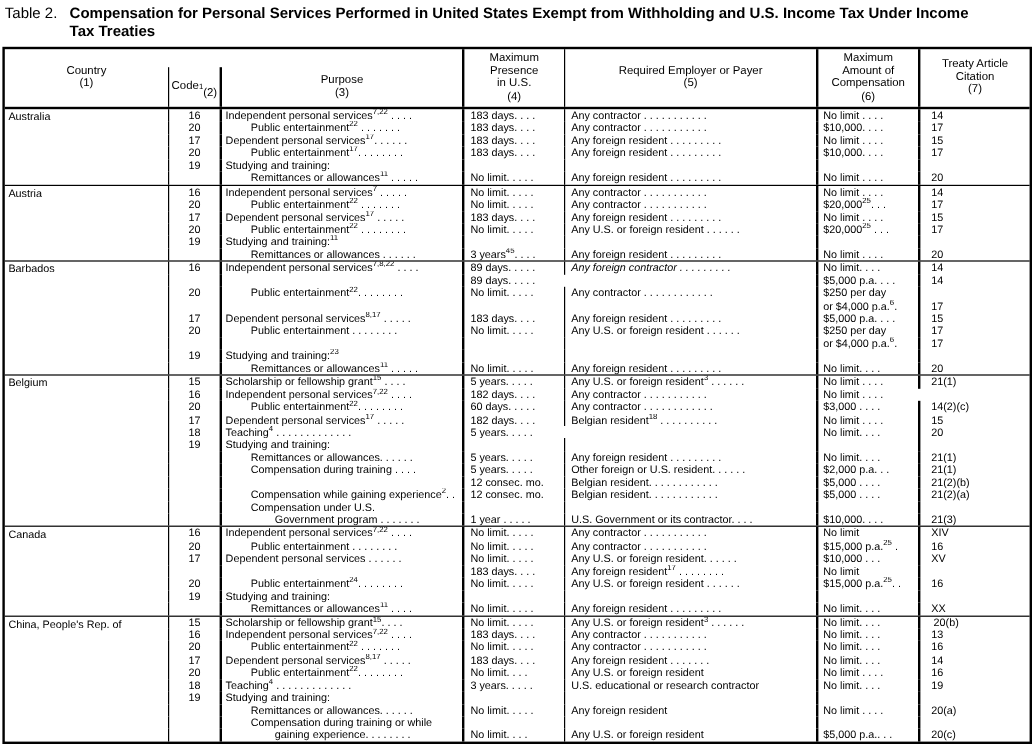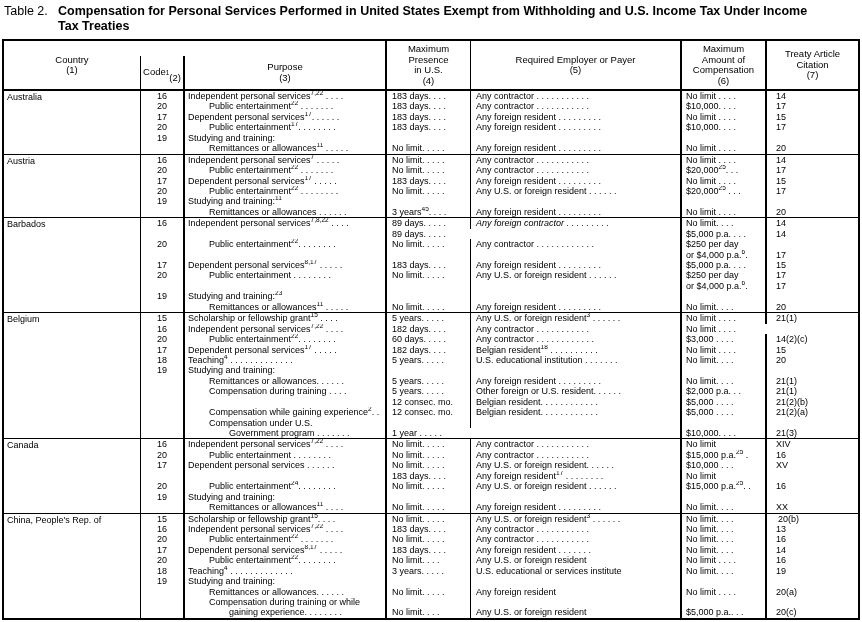--- a/index.html
+++ b/index.html
@@ -208,21 +208,20 @@
         <div class="cell citation" style="grid-area: 3 / 7;">14(2)(c)</div>
         <div class="cell code" style="grid-area: 4 / 2;">17</div>
         <div class="cell purpose i0" style="grid-area: 4 / 3;">Dependent personal services<sup>17</sup>  .  .  .  .  .</div>
         <div class="cell presence" style="grid-area: 4 / 4;">182 days.  .  .  .</div>
         <div class="cell employer" style="grid-area: 4 / 5;">Belgian resident<sup>18</sup> .  .  .  .  .  .  .  .  .  .</div>
         <div class="cell amount" style="grid-area: 4 / 6;">No limit .  .  .  .</div>
         <div class="cell citation" style="grid-area: 4 / 7;">15</div>
         <div class="cell code" style="grid-area: 5 / 2;">18</div>
         <div class="cell purpose i0" style="grid-area: 5 / 3;">Teaching<sup>4</sup>  .  .  .  .  .  .  .  .  .  .  .  .  .</div>
         <div class="cell presence" style="grid-area: 5 / 4;">5 years.  .  .  .  .</div>
-        <div class="cell employer" style="grid-area: 5 / 5;">U.S. educational institution .  .  .  .  .  .  .</div>
         <div class="cell amount" style="grid-area: 5 / 6;">No limit.  .  .  .</div>
         <div class="cell citation" style="grid-area: 5 / 7;">20</div>
         <div class="cell code" style="grid-area: 6 / 2;">19</div>
         <div class="cell purpose i0" style="grid-area: 6 / 3;">Studying and training:</div>
         <div class="cell presence" style="grid-area: 6 / 4;"></div>
         <div class="cell employer" style="grid-area: 6 / 5;"></div>
         <div class="cell amount" style="grid-area: 6 / 6;"></div>
         <div class="cell citation" style="grid-area: 6 / 7;"></div>
         <div class="cell code" style="grid-area: 7 / 2;"></div>
         <div class="cell purpose i1" style="grid-area: 7 / 3;">Remittances or allowances.  .  .  .  .  .</div>
@@ -250,20 +249,21 @@
         <div class="cell citation" style="grid-area: 10 / 7;">21(2)(a)</div>
         <div class="cell code" style="grid-area: 11 / 2;"></div>
         <div class="cell purpose i1" style="grid-area: 11 / 3;">Compensation under U.S.</div>
         <div class="cell presence" style="grid-area: 11 / 4;"></div>
         <div class="cell employer" style="grid-area: 11 / 5;"></div>
         <div class="cell amount" style="grid-area: 11 / 6;"></div>
         <div class="cell citation" style="grid-area: 11 / 7;"></div>
         <div class="cell code" style="grid-area: 12 / 2;"></div>
         <div class="cell purpose i2" style="grid-area: 12 / 3;">Government program .  .  .  .  .  .  .</div>
         <div class="cell presence" style="grid-area: 12 / 4;">1 year  .  .  .  .  .</div>
+        <div class="cell employer" style="grid-area: 12 / 5;">U.S. Government or its contractor.  .  .  .</div>
         <div class="cell amount" style="grid-area: 12 / 6;">$10,000.  .  .  .</div>
         <div class="cell citation" style="grid-area: 12 / 7;">21(3)</div>
       </div>
       <div class="section" style="grid-template-rows: repeat(7, 10.45px);">
         <div class="cell country" style="grid-area: 1 / 1 / span 7;">Canada</div>
         <div class="cell code" style="grid-area: 1 / 2;">16</div>
         <div class="cell purpose i0" style="grid-area: 1 / 3;">Independent personal services<sup>7,22</sup>  .  .  .  .</div>
         <div class="cell presence" style="grid-area: 1 / 4;">No limit.  .  .  .  .</div>
         <div class="cell employer" style="grid-area: 1 / 5;">Any contractor  .  .  .  .  .  .  .  .  .  .  .</div>
         <div class="cell amount" style="grid-area: 1 / 6;">No limit</div>
@@ -333,21 +333,21 @@
         <div class="cell citation" style="grid-area: 4 / 7;">14</div>
         <div class="cell code" style="grid-area: 5 / 2;">20</div>
         <div class="cell purpose i1" style="grid-area: 5 / 3;">Public entertainment<sup>22</sup>.  .  .  .  .  .  .  .</div>
         <div class="cell presence" style="grid-area: 5 / 4;">No limit.  .  .  .</div>
         <div class="cell employer" style="grid-area: 5 / 5;">Any U.S. or foreign resident</div>
         <div class="cell amount" style="grid-area: 5 / 6;">No limit .  .  .  .</div>
         <div class="cell citation" style="grid-area: 5 / 7;">16</div>
         <div class="cell code" style="grid-area: 6 / 2;">18</div>
         <div class="cell purpose i0" style="grid-area: 6 / 3;">Teaching<sup>4</sup>  .  .  .  .  .  .  .  .  .  .  .  .  .</div>
         <div class="cell presence" style="grid-area: 6 / 4;">3 years.  .  .  .  .</div>
-        <div class="cell employer" style="grid-area: 6 / 5;">U.S. educational or services institute</div>
+        <div class="cell employer" style="grid-area: 6 / 5;">U.S. educational or research contractor</div>
         <div class="cell amount" style="grid-area: 6 / 6;">No limit.  .  .  .</div>
         <div class="cell citation" style="grid-area: 6 / 7;">19</div>
         <div class="cell code" style="grid-area: 7 / 2;">19</div>
         <div class="cell purpose i0" style="grid-area: 7 / 3;">Studying and training:</div>
         <div class="cell presence" style="grid-area: 7 / 4;"></div>
         <div class="cell employer" style="grid-area: 7 / 5;"></div>
         <div class="cell amount" style="grid-area: 7 / 6;"></div>
         <div class="cell citation" style="grid-area: 7 / 7;"></div>
         <div class="cell code" style="grid-area: 8 / 2;"></div>
         <div class="cell purpose i1" style="grid-area: 8 / 3;">Remittances or allowances.  .  .  .  .  .</div>

